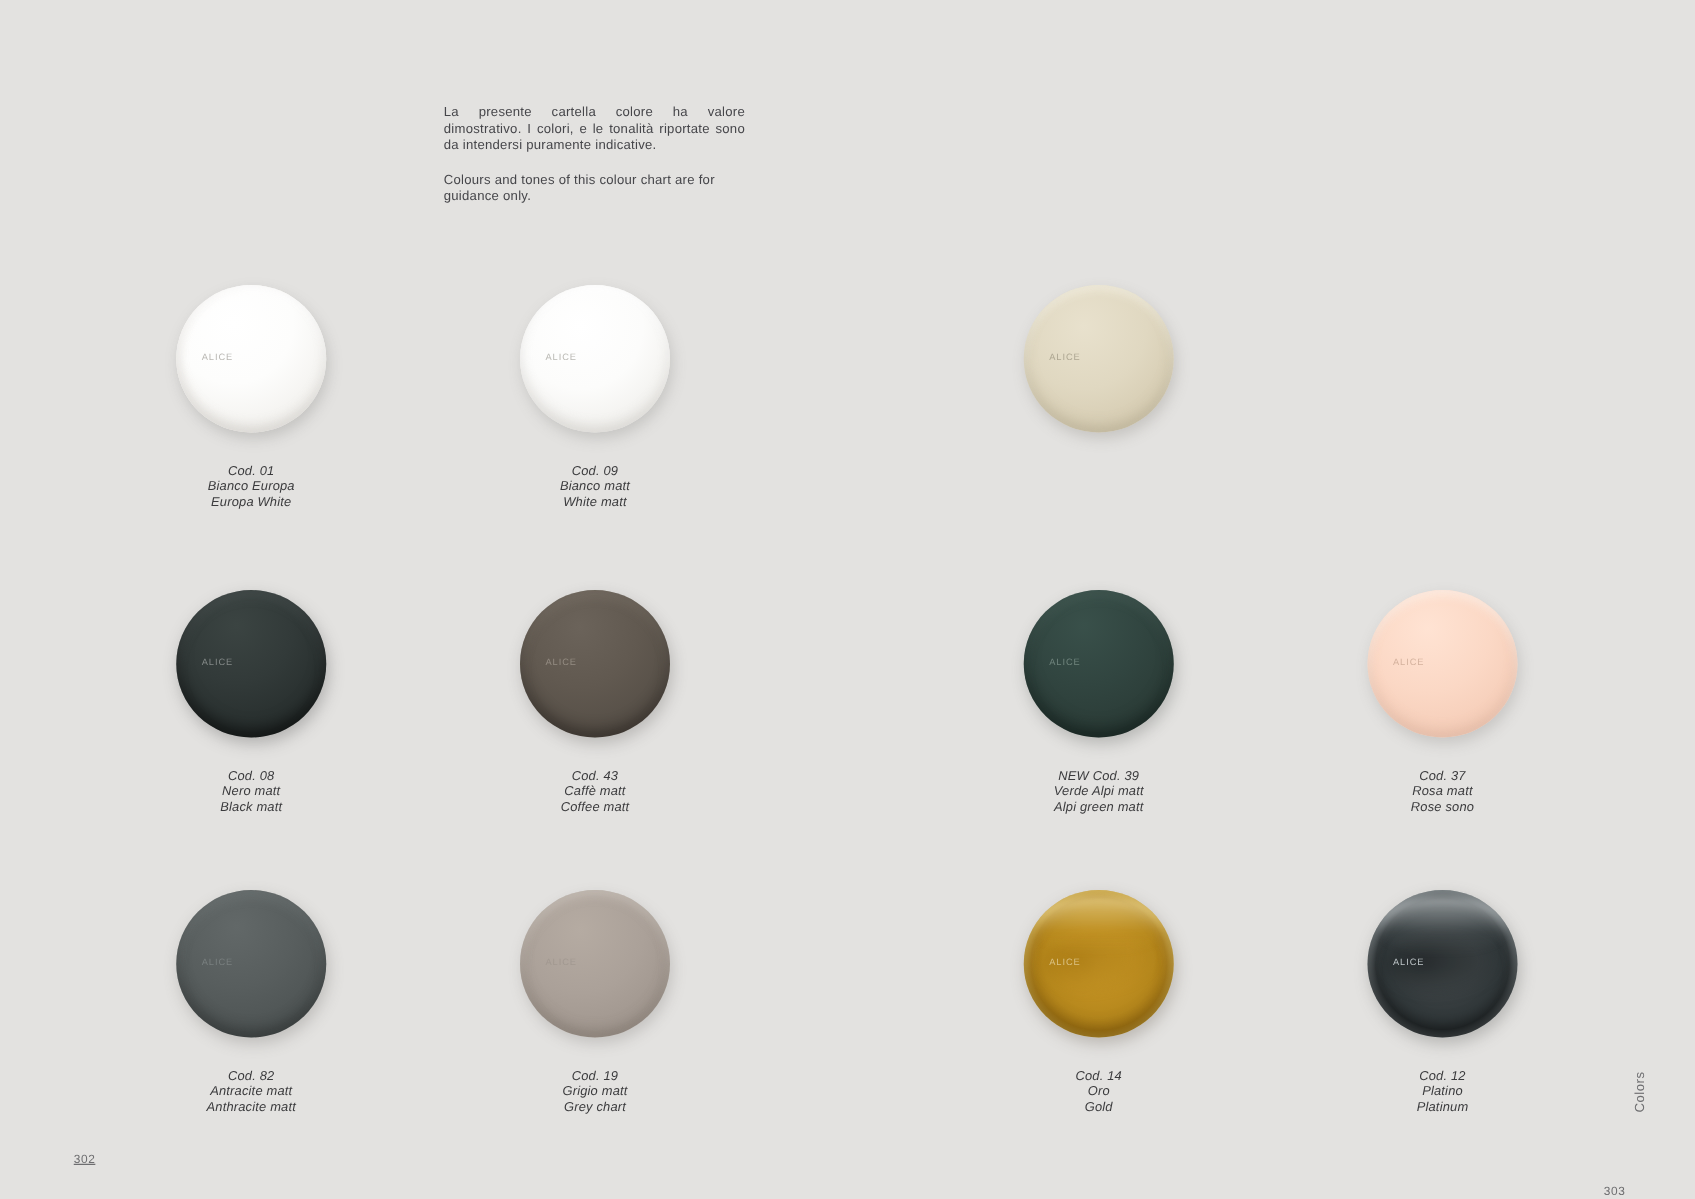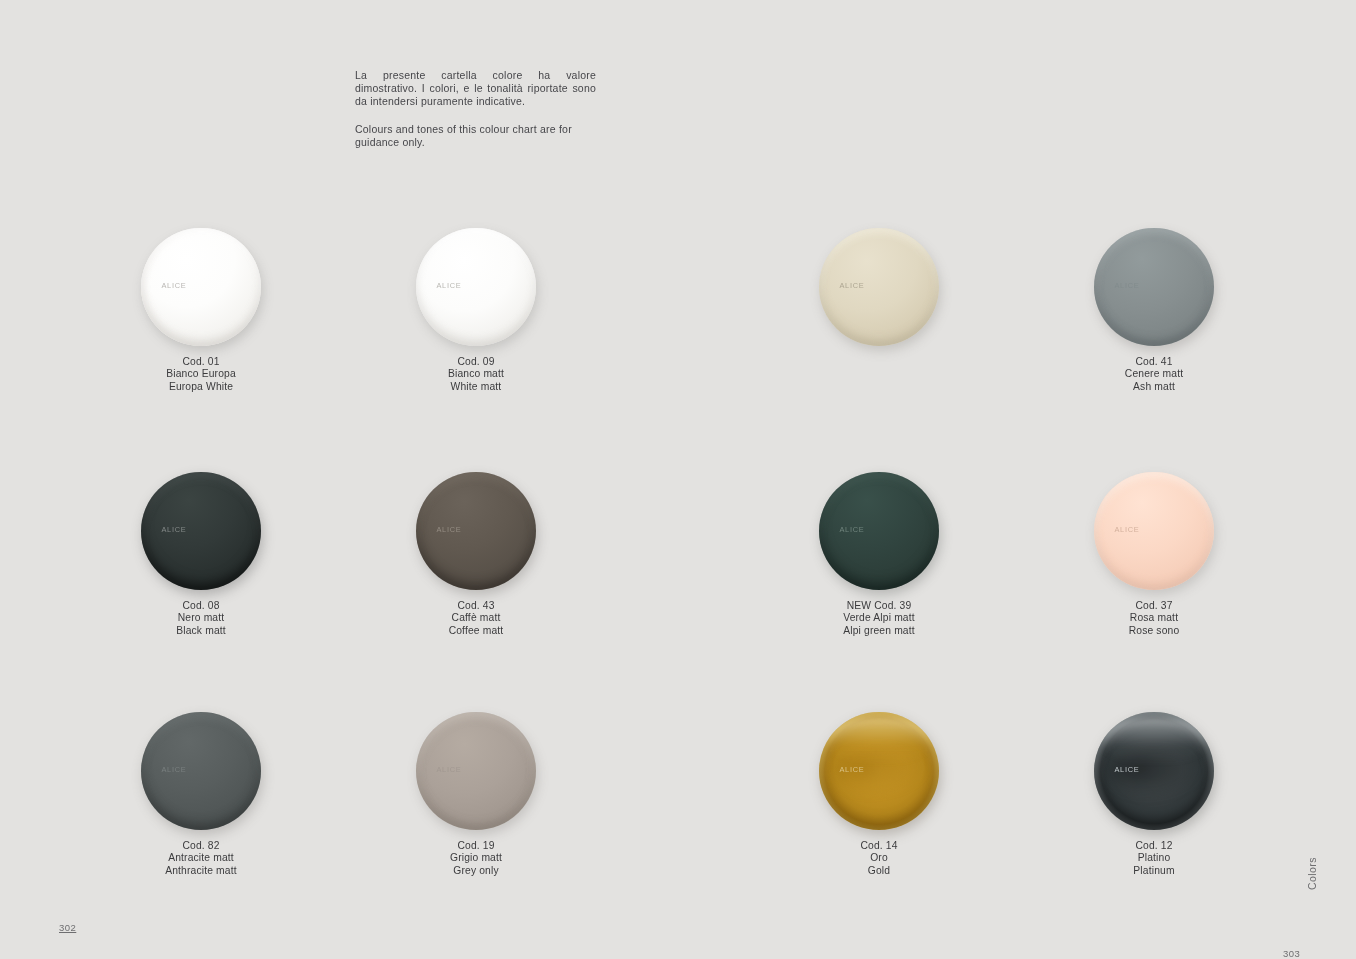--- a/index.html
+++ b/index.html
@@ -13,21 +13,21 @@
     font-family: "Liberation Sans", sans-serif;
     color: #3d3d3d;
     overflow: hidden;
     position: relative;
   }
 
   
   .intro {
     position: absolute;
     left: 355px;
-    top: 69px;
+    top: 84px;
     width: 241px;
   }
   .intro p {
     margin: 0;
     font-size: 10.5px;
     line-height: 13.2px;
     color: #46464a;
     letter-spacing: 0.02em;
   }
   .intro p.justify {
@@ -87,25 +87,26 @@
   .disc::after {
     content: "";
     position: absolute;
     left: 0; top: 0; right: 0; bottom: 0;
     border-radius: 50%;
     pointer-events: none;
   }
 
   
   .caption {
-    margin-top: 4px;
+    margin-top: 20px;
     font-size: 10.3px;
     line-height: 12.3px;
     color: #3b3b3d;
     letter-spacing: 0.015em;
+    font-style: italic;
   }
   .caption .code { display: block; }
   .caption .it   { display: block; }
   .caption .en   { display: block; }
 
   
 
   
   .s-01 {
     background:
@@ -334,32 +335,20 @@
   </div>
 
   <div class="cell col-2 row-0">
     <div class="disc-wrap">
       <div class="disc s-44">
         <span class="logo">ALICE</span>
       </div>
     </div>
   </div>
 
-  <div class="cell col-3 row-0">
-    <div class="disc-wrap">
-      <div class="disc s-41">
-        <span class="logo">ALICE</span>
-      </div>
-    </div>
-    <div class="caption">
-      <span class="code">Cod. 41</span>
-      <span class="it">Cenere matt</span>
-      <span class="en">Ash matt</span>
-    </div>
-  </div>
 
   <div class="cell col-0 row-1">
     <div class="disc-wrap">
       <div class="disc s-08">
         <span class="logo">ALICE</span>
       </div>
     </div>
     <div class="caption">
       <span class="code">Cod. 08</span>
       <span class="it">Nero matt</span>
@@ -421,21 +410,21 @@
 
   <div class="cell col-1 row-2">
     <div class="disc-wrap">
       <div class="disc s-19">
         <span class="logo">ALICE</span>
       </div>
     </div>
     <div class="caption">
       <span class="code">Cod. 19</span>
       <span class="it">Grigio matt</span>
-      <span class="en">Grey only</span>
+      <span class="en">Grey chart</span>
     </div>
   </div>
 
   <div class="cell col-2 row-2">
     <div class="disc-wrap">
       <div class="disc s-14">
         <span class="swirl"></span>
         <span class="gloss"></span>
         <span class="logo">ALICE</span>
       </div>

